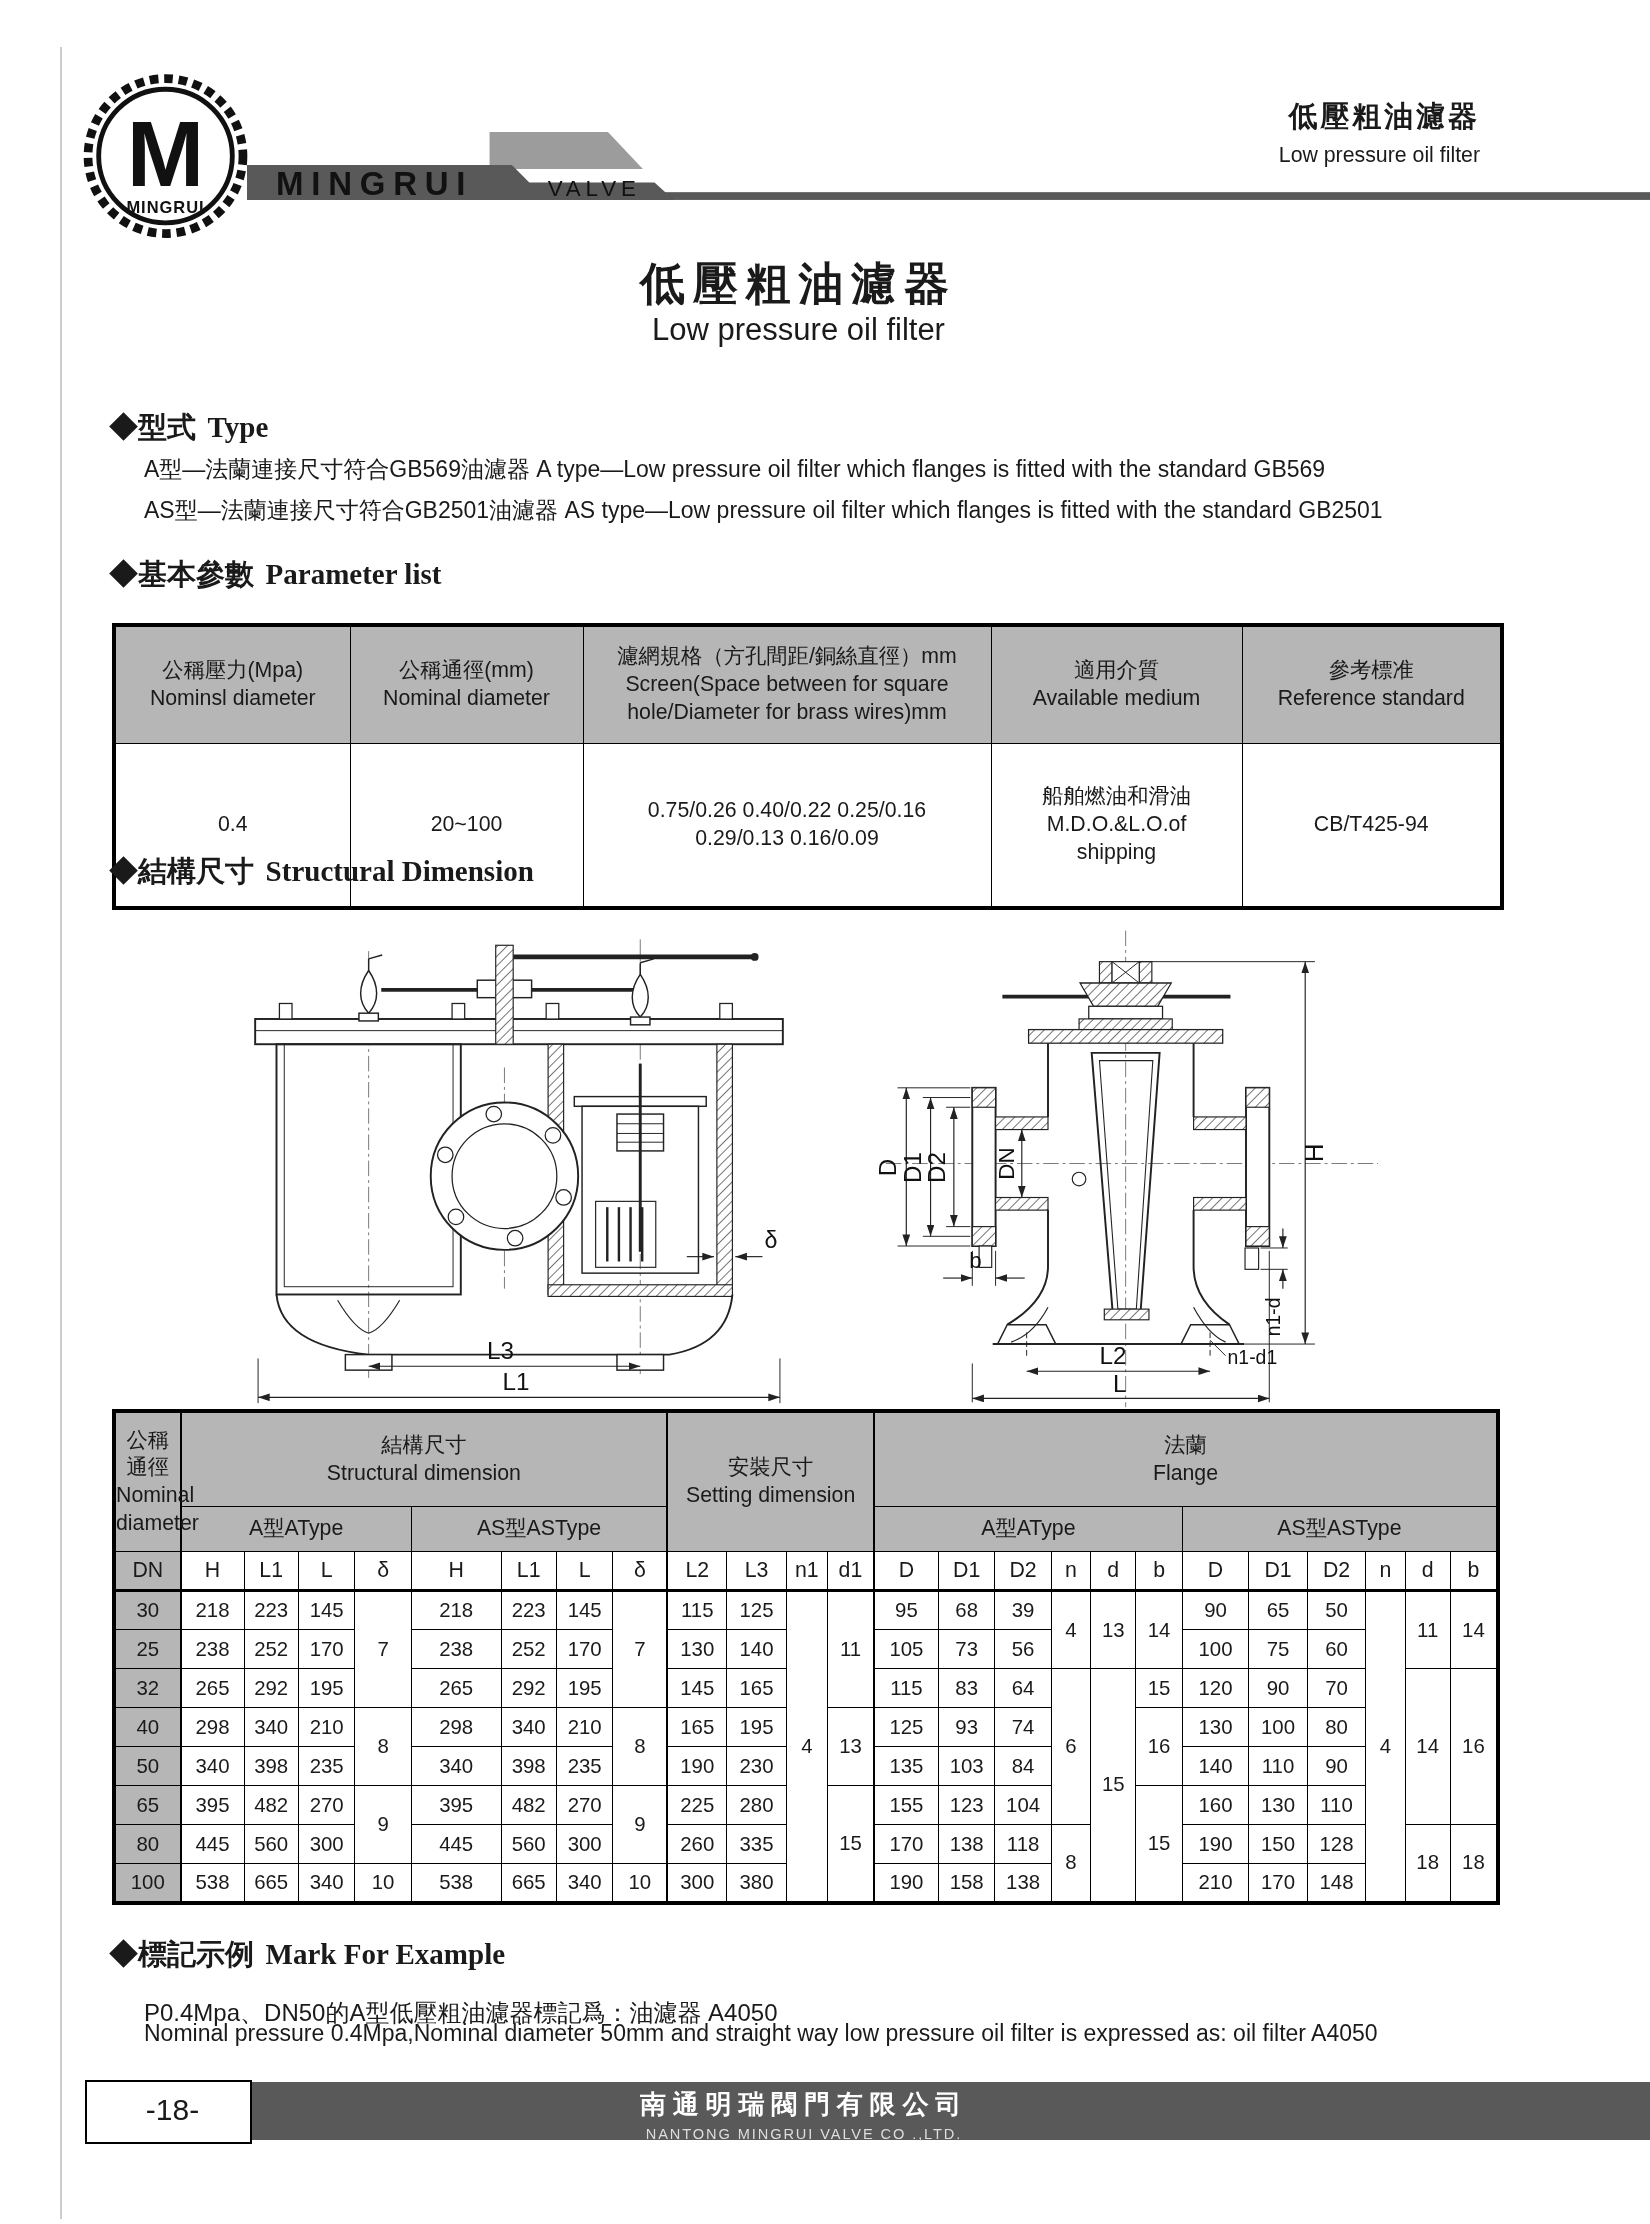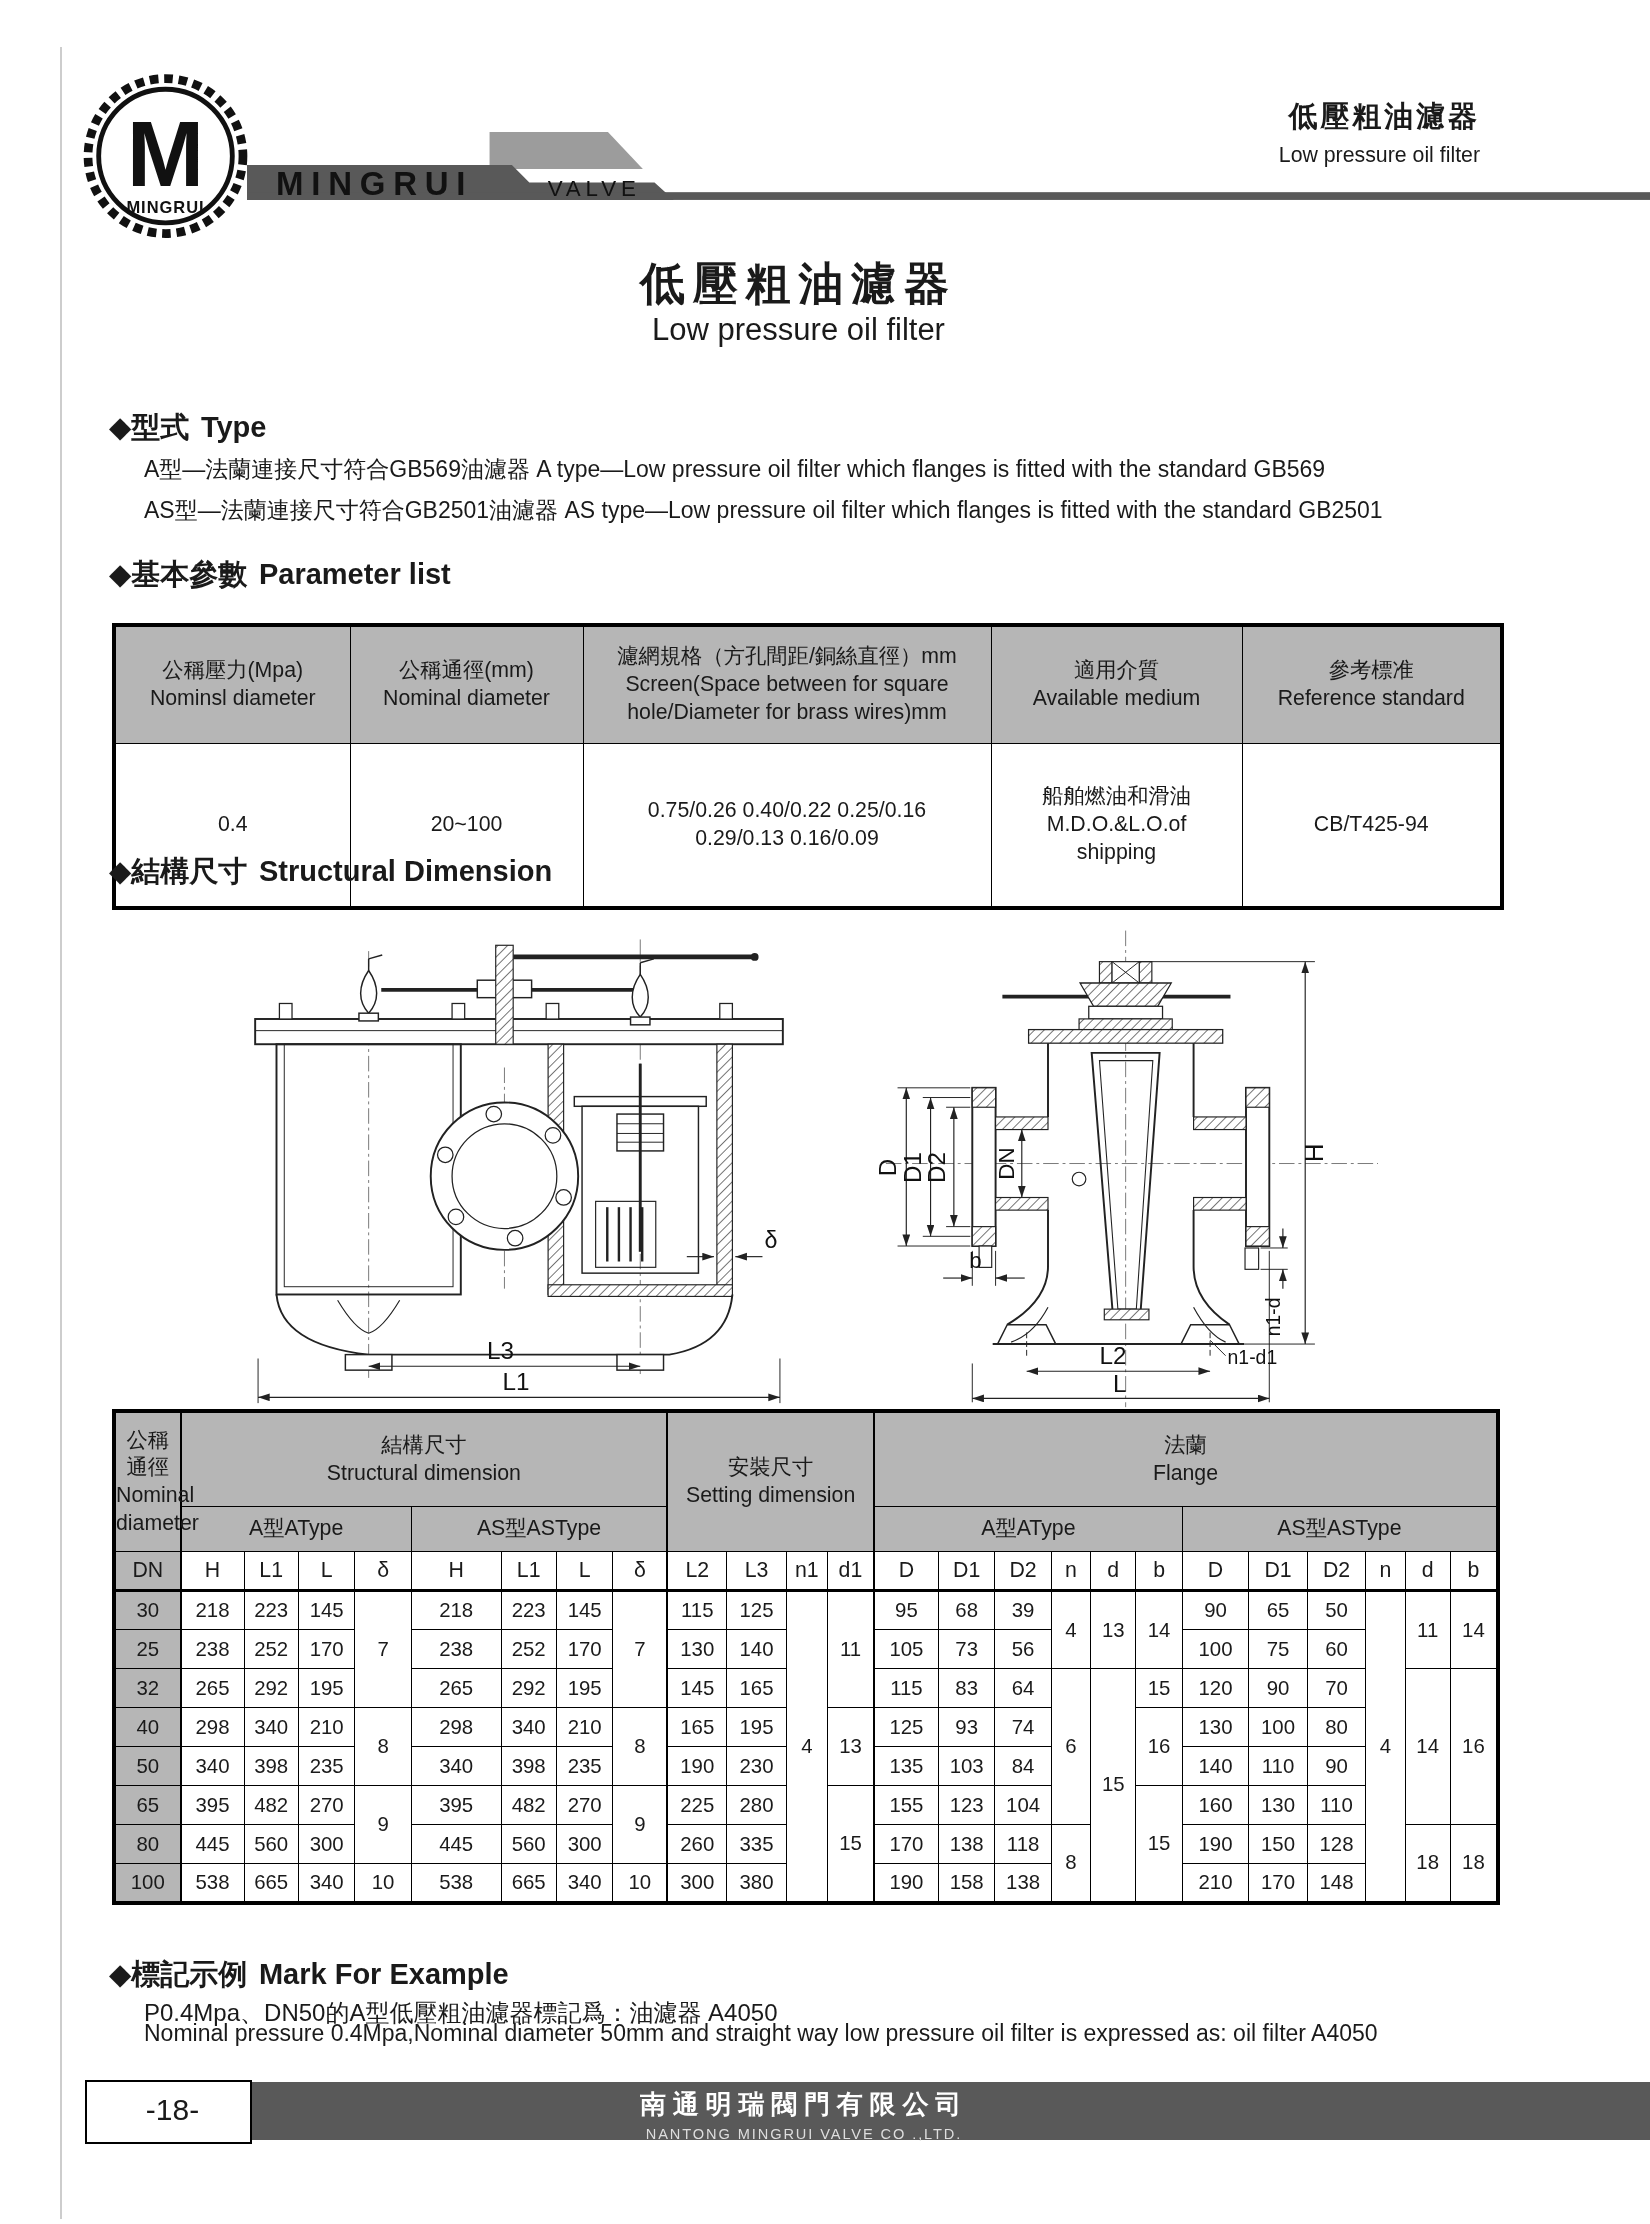--- a/index.html
+++ b/index.html
@@ -10,21 +10,21 @@
   
   .brand-zh{left:264px;top:89px;font-size:54px;font-weight:bold;letter-spacing:11.6px;white-space:nowrap;}
   .banner-svg{left:247px;top:124px;}
   .product-block{left:1063px;top:97px;width:417px;text-align:right;}
   .product-zh{font-size:29px;font-weight:bold;letter-spacing:2.9px;margin:0;}
   .product-en{font-size:21.3px;margin-top:5.8px;}
   
   .main-title-zh{left:0;top:254px;width:1597px;text-align:center;font-size:45px;font-weight:bold;letter-spacing:7.8px;}
   .main-title-en{left:0;top:312px;width:1597px;text-align:center;font-size:31px;}
   
-  .sec-head{left:109px;font-size:29px;font-weight:bold;white-space:nowrap;}
+  .sec-head{left:109px;font-size:29px;font-weight:bold;white-space:nowrap;font-family:Liberation Serif, serif;}
   .sec-head .zh{margin-right:11.6px;}
   .body-line{left:144px;font-size:23px;white-space:nowrap;}
   
   table{border-collapse:collapse;table-layout:fixed;background:#fff;}
   th,td{border:1.9px solid #000;text-align:center;vertical-align:middle;padding:0;
         font-weight:normal;white-space:pre-line;line-height:1.3;}
   .param-table{left:112px;top:623px;width:1388px;border:4.9px solid #000;font-size:21.3px;}
   .param-table thead tr{height:118px;}
   .param-table tbody tr{height:165px;}
   .param-table thead th{background:#b6b6b6;}
@@ -544,21 +544,21 @@
           <td class="bl3">190</td>
           <td class="">158</td>
           <td class="">138</td>
           <td class="">210</td>
           <td class="">170</td>
           <td class="">148</td>
         </tr>
       </tbody>
   </table>
 
-  <div class="abs sec-head" style="top:1935px;margin-top:20px;">
+  <div class="abs sec-head" style="top:1935px;">
     <span>◆</span><span class="zh">標記示例</span><span>Mark For Example</span>
   </div>
   <div class="abs body-line" style="top:1985px;font-size:24px;margin-top:12px;">P0.4Mpa、DN50的A型低壓粗油濾器標記爲：油濾器 A4050</div>
   <div class="abs body-line" style="top:2020px;">Nominal pressure 0.4Mpa,Nominal diameter 50mm and straight way low pressure oil filter is expressed as: oil filter A4050</div>
 
   <div class="abs footer-bar"></div>
   <div class="abs page-box">-18-</div>
   <div class="abs company-block">
     <div class="company-zh">南通明瑞閥門有限公司</div>
     <div class="company-en">NANTONG MINGRUI VALVE CO .,LTD.</div>

